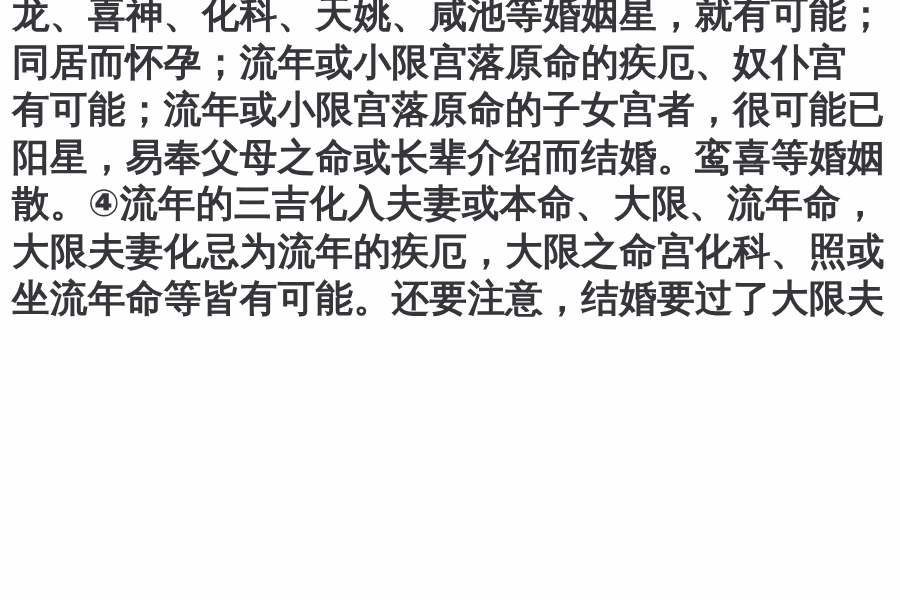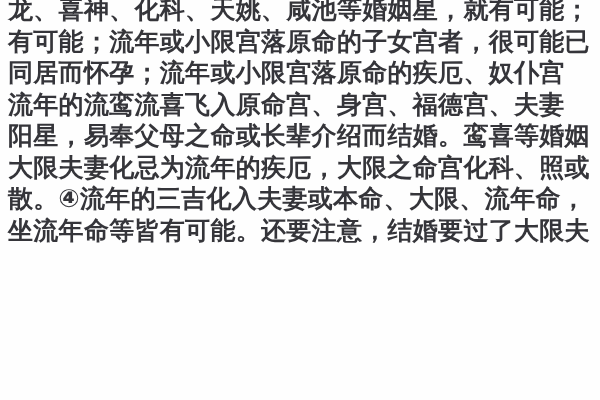--- a/index.html
+++ b/index.html
@@ -28,20 +28,19 @@
   .text-line {
     white-space: nowrap;
     height: 31.5px;
   }
 </style>
 </head>
 <body>
 
 <div class="page">
   <div class="text-line">龙、喜神、化科、天姚、咸池等婚姻星，就有可能；</div>
+  <div class="text-line">同居而怀孕；流年或小限宫落原命的疾厄、奴仆宫</div>
   <div class="text-line">有可能；流年或小限宫落原命的子女宫者，很可能已</div>
-  <div class="text-line">同居而怀孕；流年或小限宫落原命的疾厄、奴仆宫</div>
-  <div class="text-line">流年的流鸾流喜飞入原命宫、身宫、福德宫、夫妻</div>
   <div class="text-line">阳星，易奉父母之命或长辈介绍而结婚。鸾喜等婚姻</div>
+  <div class="text-line">散。④流年的三吉化入夫妻或本命、大限、流年命，</div>
   <div class="text-line">大限夫妻化忌为流年的疾厄，大限之命宫化科、照或</div>
-  <div class="text-line">散。④流年的三吉化入夫妻或本命、大限、流年命，</div>
   <div class="text-line">坐流年命等皆有可能。还要注意，结婚要过了大限夫</div>
 </div>
 
 </body></html>

